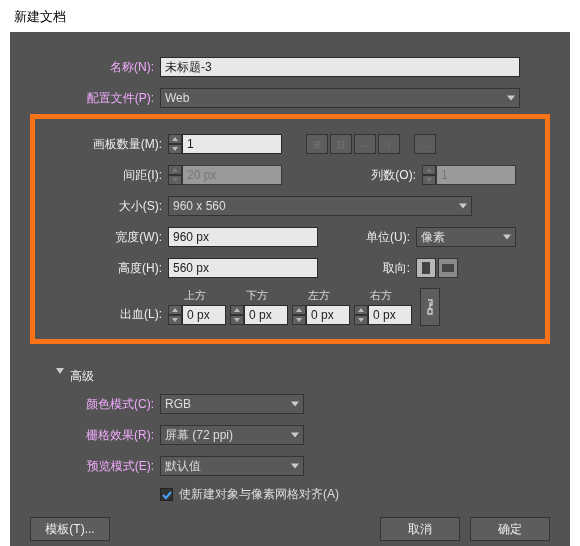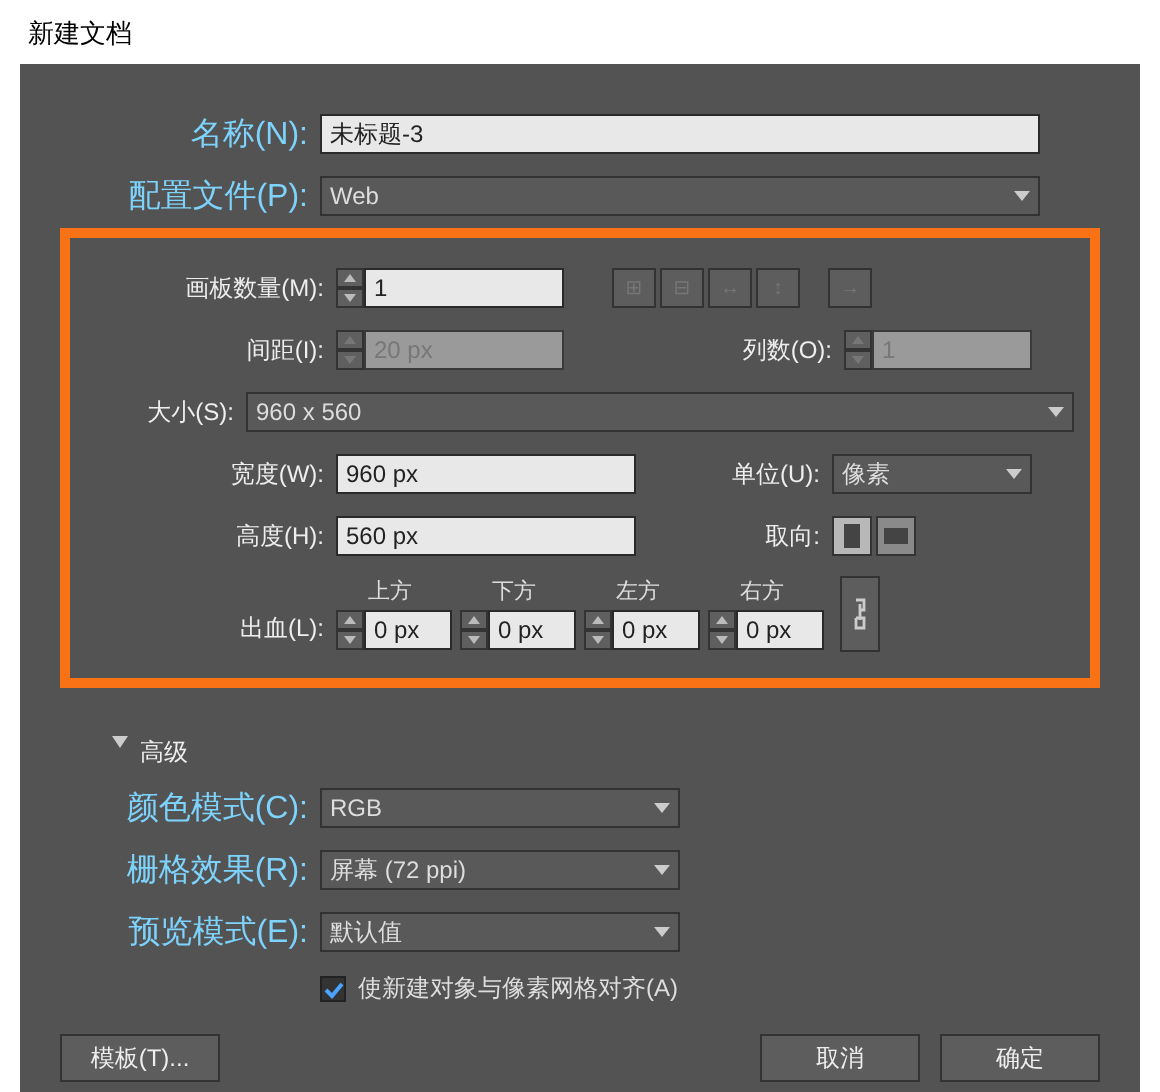--- a/index.html
+++ b/index.html
@@ -2,30 +2,30 @@
 <html><head>
 <meta charset="utf-8">
 <style>
   * { box-sizing: border-box; margin: 0; padding: 0; }
   body { background: #e8e8e8; font-family: "Microsoft YaHei", "SimSun", sans-serif; font-size: 12px; color: #ddd; }
   .window { position: relative; width: 580px; height: 546px; background: #fff; }
   .titlebar { background: #fff; color: #000; padding: 8px 14px; font-size: 13px; }
   .body { position: absolute; top: 32px; left: 10px; right: 10px; bottom: 0; background: #535353; padding: 24px 20px 16px 20px; display:flex; flex-direction:column; }
   .form { flex: 1 1 auto; }
   .row { display: flex; align-items: center; margin-bottom: 9px; min-height: 22px; }
-  .lbl { width: 130px; text-align: right; padding-right: 6px; color: #7dd3fc; font-size: 16px; white-space: nowrap; }
+  .lbl { width: 130px; text-align: right; padding-right: 6px; color: #f0abfc; font-size: 12px; white-space: nowrap; }
   .val, .input, .select, .spinner-input {
     height: 20px; line-height: 20px; font-size: 12px; border: 1px solid #2a2a2a;
   }
   .input { background: #e8e8e8; color: #222; padding: 0 4px; }
   .input.dim { background: #9a9a9a; color: #777; border-color:#3a3a3a; }
   .select { background: #595959; color: #ddd; padding: 0 4px; display:flex; align-items:center; position:relative; flex: 0 0 auto; border:1px solid #333; }
   .select .arrow { position:absolute; right:4px; top:50%; transform:translateY(-50%); width:0;height:0;border-left:4px solid transparent;border-right:4px solid transparent;border-top:5px solid #ccc; }
   .select.wide { width: 360px; }
-  .select.med { width: 180px; }
+  .select.med { width: 144px; }
   .select.sm { width: 100px; }
   .spinner { display:flex; }
   .spinner .btns { display:flex; flex-direction:column; width:14px; }
   .spinner .btns .b { flex:1; background:#5f5f5f; border:1px solid #333; display:flex; align-items:center; justify-content:center; }
   .spinner .btns .b svg { width:6px; height:4px; }
   .spinner .input, .spinner .input.dim { width: 100px; }
   .input.wide { width: 360px; }
   .input.mid { width: 150px; }
   .fieldset { border: 5px solid #f97316; padding: 24px 8px 4px 8px; margin-top: -4px; margin-bottom: 24px; }
   .fieldset.top { padding-top: 14px; }
@@ -134,21 +134,21 @@
                     <path d="M0 0 L3 4 L6 0 Z" fill="#777"></path>
                   </svg>
                 </div>
               </div>
             <input class="input dim" disabled="" style="width: 80px;" value="1">
           </div>
         </div>
 
         <div class="row">
           <div class="mini-lbl">大小(S):</div>
-          <div class="select" style="width:414px">
+          <div class="select" style="width:304px">
             <span>960 x 560</span>
             <span class="arrow"></span>
           </div>
         </div>
 
         <div class="row">
           <div class="mini-lbl">宽度(W):</div>
           <input class="input mid" value="960 px" style="">
           <div style="width:30px"></div>
           <div class="lbl2">单位(U):</div>

